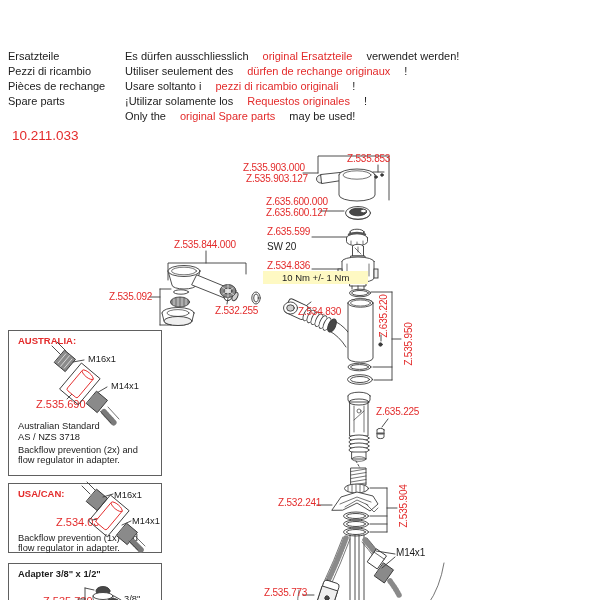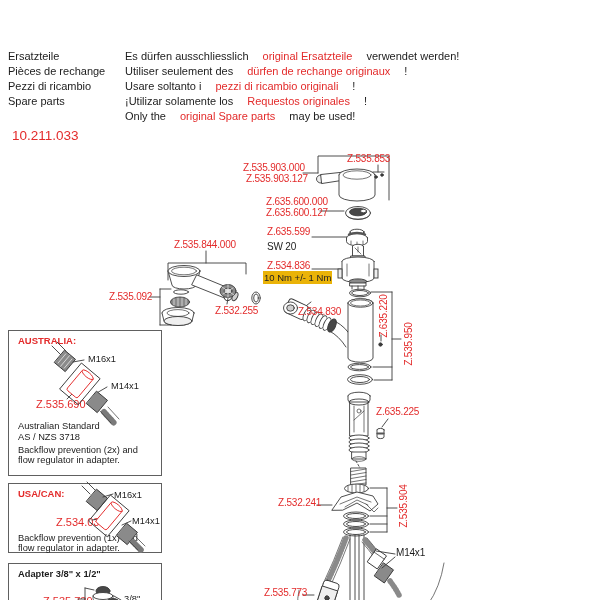--- a/index.html
+++ b/index.html
@@ -5,21 +5,21 @@
   html,body{margin:0;padding:0;background:#fff;}
   .page{position:relative;width:600px;height:600px;background:#fff;overflow:hidden;
         font-family:"Liberation Sans",sans-serif;color:#1c1c1c;margin-top:42px;}
   .abs{position:absolute;white-space:nowrap;}
   .hl{font-size:11px;line-height:15px;}
   .notice{display:flex;gap:14px;font-size:11px;line-height:15px;}
   .red{color:#e32b2b;}
   .docnum{font-size:13.5px;color:#e32b2b;}
   .plabel{font-size:10px;color:#e32b2b;letter-spacing:-0.2px;}
   .blabel{font-size:10px;color:#1c1c1c;letter-spacing:-0.2px;}
-  .torque{font-size:9.5px;color:#222;background:#eab308;padding:1px 1px;}
+  .torque{font-size:9.5px;color:#222;background:#fef9c3;padding:1px 19px;}
   .vwrap{position:absolute;width:0;height:0;}
   .vwrap>span{position:absolute;display:block;transform:translate(-50%,-50%) rotate(-90deg);
               white-space:nowrap;font-size:10px;color:#e32b2b;letter-spacing:-0.2px;}
   .box{position:absolute;border:1px solid #606060;background:#fff;}
   .boxtitle{font-size:9.5px;font-weight:bold;color:#e32b2b;}
   .boxtext{font-size:9.3px;line-height:10.5px;color:#1c1c1c;}
   .boxlabel{font-size:11px;color:#e32b2b;}
   .boxsmall{font-size:9.3px;color:#1c1c1c;}
   svg.art{position:absolute;left:0;top:0;}
   svg.art *{stroke:#3a3a3a;stroke-width:.9;fill:none;stroke-linecap:round;}
@@ -32,22 +32,22 @@
   svg.art .coil{stroke:#7a7a7a;stroke-width:6;stroke-dasharray:1.4 1.8;}
   svg.art .thin{stroke-width:.7;}
 </style>
 </head>
 <body>
 
 <div class="page">
 
   <div class="abs hl" style="left:8px;top:7px;">
     <div>Ersatzteile</div>
+    <div>Pezzi di ricambio</div>
     <div>Pièces de rechange</div>
-    <div>Pezzi di ricambio</div>
     <div>Spare parts</div>
   </div>
 
   <div class="abs" style="left:125px;top:7px;">
     <div class="notice">
       <span>Es dürfen ausschliesslich</span>
         <span class="red">original Ersatzteile</span>
         <span>verwendet werden!</span>
     </div>
     <div class="notice">

